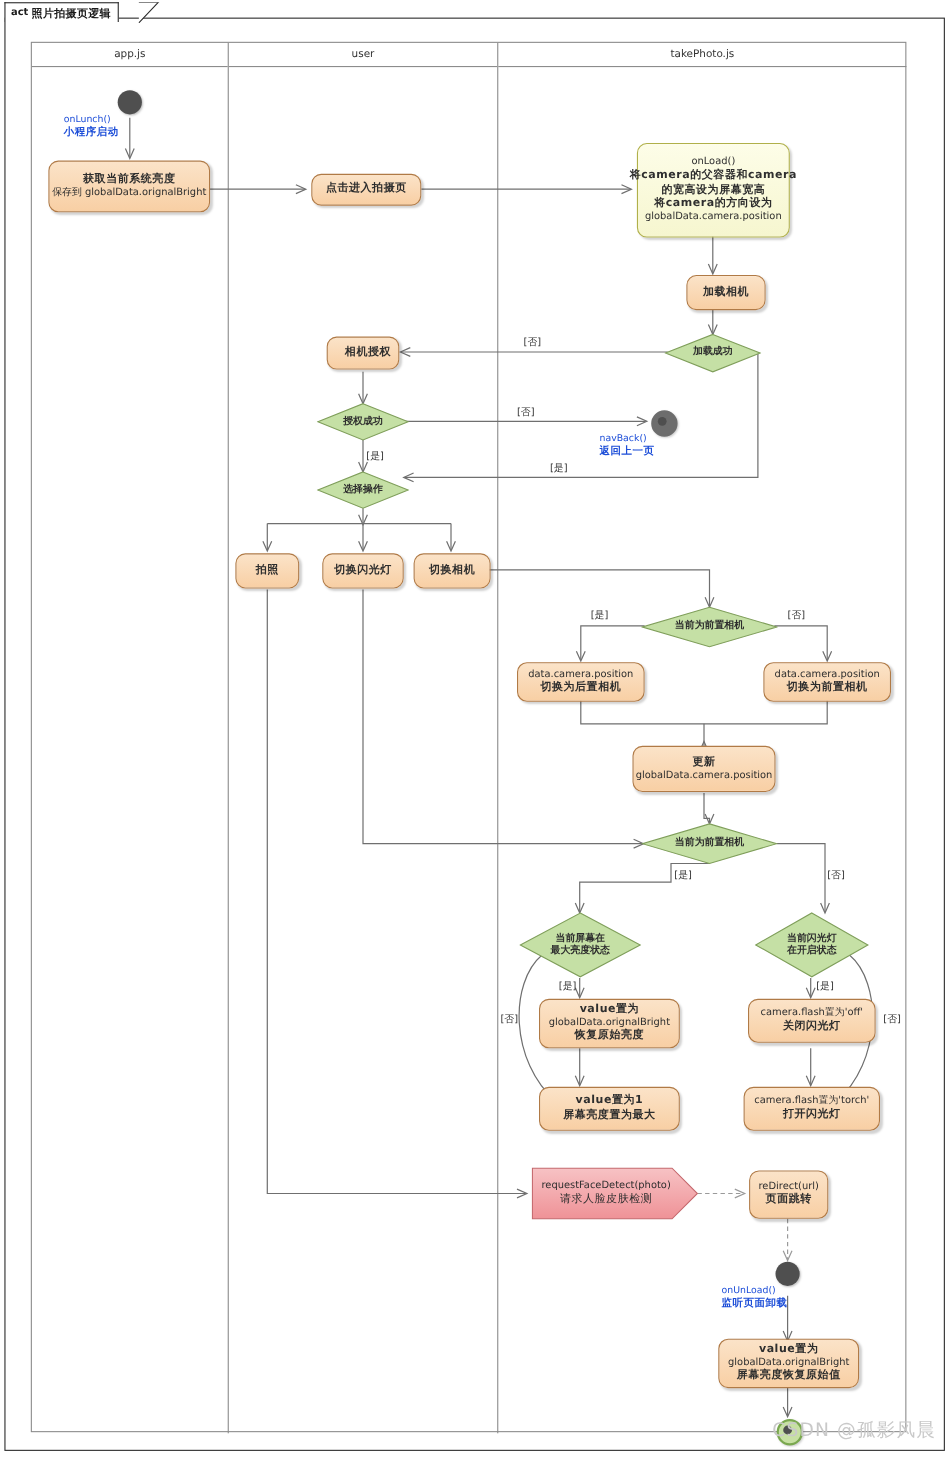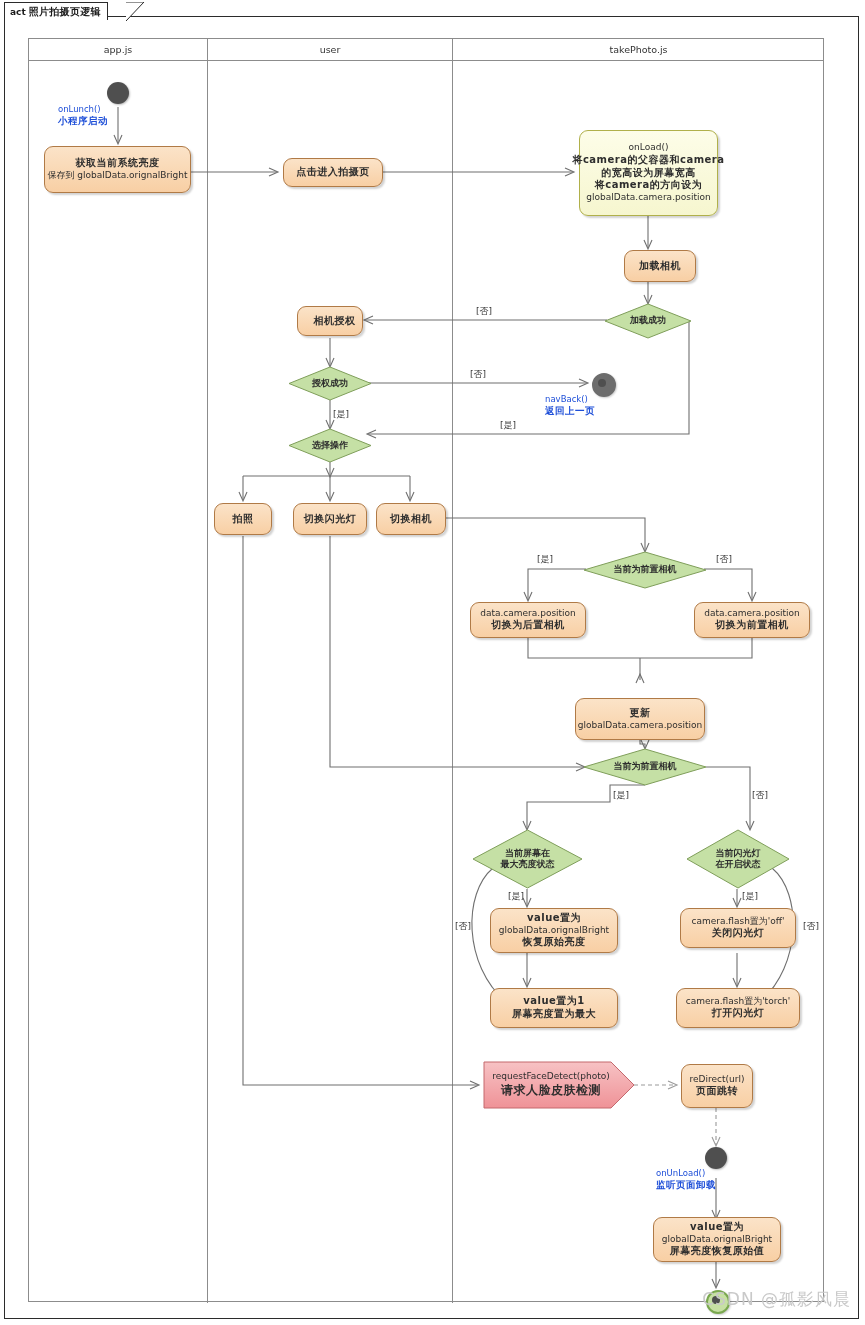--- a/index.html
+++ b/index.html
@@ -50,21 +50,21 @@
   .guard{position:absolute;font-size:9px;color:#333;white-space:nowrap;}
 
   
   #wires{position:absolute;left:0;top:0;width:865px;height:1325px;pointer-events:none;}
 
   
   .pent{position:absolute;display:flex;flex-direction:column;align-items:center;justify-content:center;text-align:center;}
   .pent svg{position:absolute;left:0;top:0;}
   .pent .ptxt{position:relative;z-index:2;line-height:1.3;color:#2e2e2e;}
   .pent .ptxt .en{font-size:9px;display:block;}
-  .pent .ptxt .cn{font-size:12px;font-weight:bold;display:block;letter-spacing:.5px;}
+  .pent .ptxt .cn{font-size:10px;font-weight:normal;display:block;letter-spacing:.5px;}
 
   .wm{position:absolute;right:14px;bottom:14px;font-size:17px;color:#c9c9c9;letter-spacing:1px;}
 </style>
 </head>
 <body>
 
 <div id="canvas">
 
   <div class="titletab">
     <span class="kw">act</span>
@@ -259,21 +259,21 @@
 
   <div class="node orange" style="left:470px;top:602px;width:116px;height:36px;">
     <span class="ln en">data.camera.position</span>
     <span class="ln cn">切换为后置相机</span>
   </div>
   <div class="node orange" style="left:694px;top:602px;width:116px;height:36px;">
     <span class="ln en">data.camera.position</span>
     <span class="ln cn">切换为前置相机</span>
   </div>
 
-  <div class="node orange" style="left:575px;top:678px;width:130px;height:42px;margin-top:20px;">
+  <div class="node orange" style="left:575px;top:678px;width:130px;height:42px;">
     <span class="ln cn">更新</span>
     <span class="ln en">globalData.camera.position</span>
   </div>
 
   <div class="dia" style="left:583px;top:748px;width:124px;height:38px;">
     <svg width="124" height="38" viewBox="0 0 124 38">
         <polygon points="62,1 123,19 62,37 1,19" fill="#c5e0a5" stroke="#7f9e5a" stroke-width="1"></polygon>
       </svg>
     <div class="dtxt"><span>当前为前置相机</span></div>
   </div>

